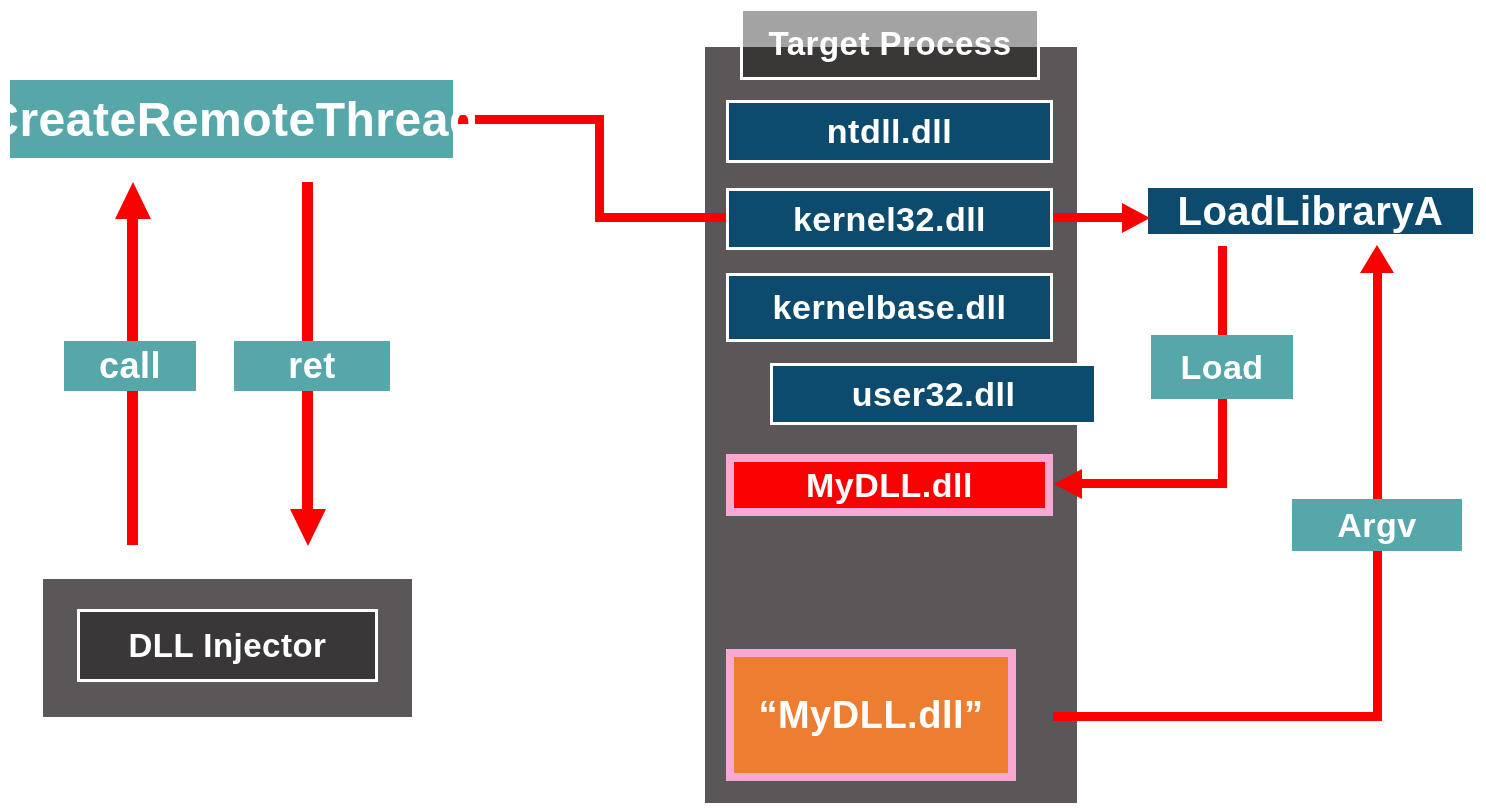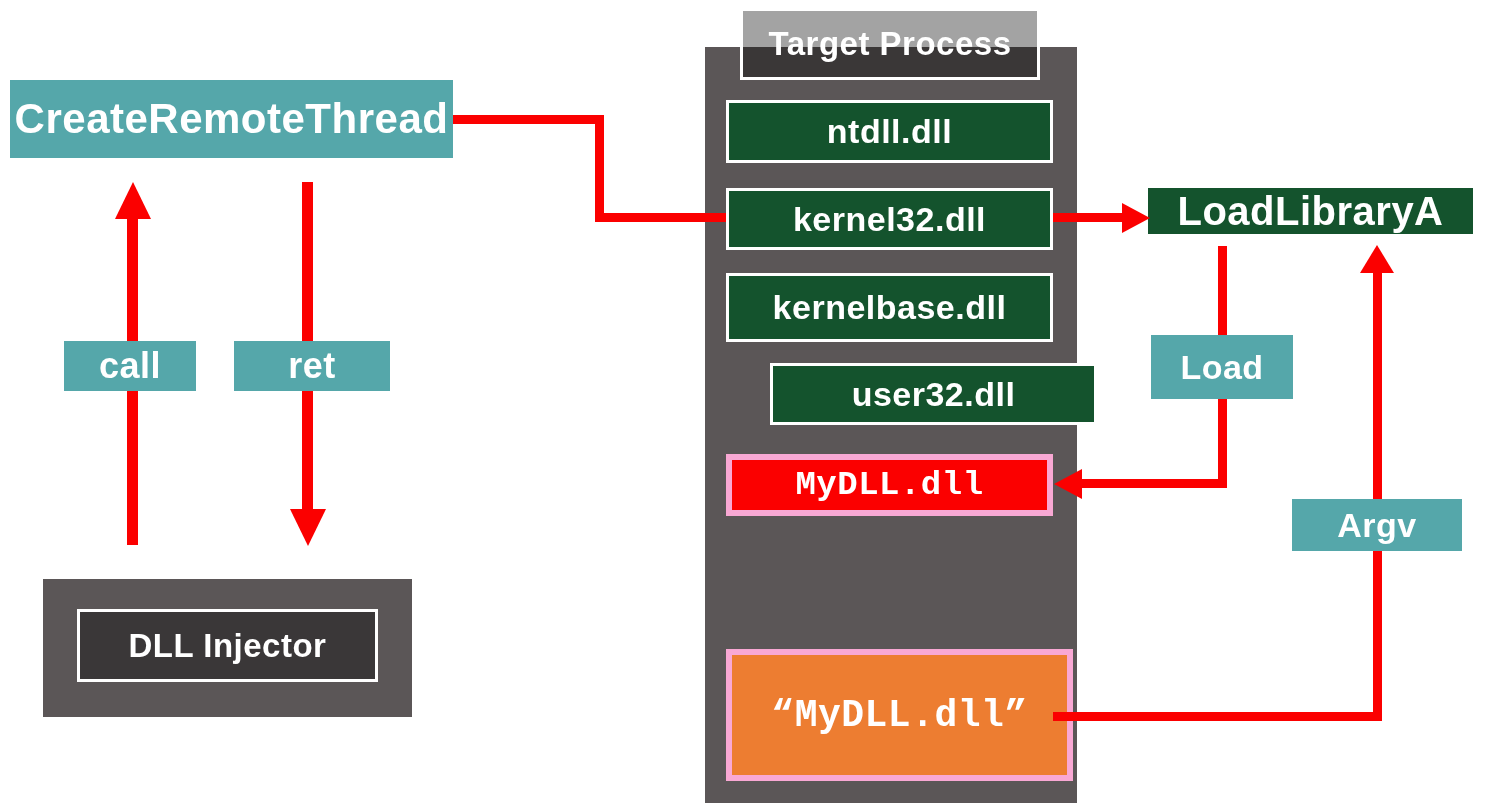--- a/index.html
+++ b/index.html
@@ -5,52 +5,52 @@
   html,body{margin:0;padding:0;background:#fff;}
   #stage{
     position:relative;width:1486px;height:808px;background:#ffffff;overflow:hidden;
     font-family:"Liberation Sans","DejaVu Sans",sans-serif;font-weight:bold;color:#ffffff;
   }
   .box{
     position:absolute;display:flex;align-items:center;justify-content:center;
     box-sizing:border-box;text-align:center;letter-spacing:0.5px;
   }
   .teal{background:#55A7AA;}
-  .blue{background:#14532d;}
+  .blue{background:#0c4a6e;}
   .redbg{background:#FB0000;}
   .orangebg{background:#ED7D31;}
   .graybg{background:#5B5657;}
   .bordered{border:3px solid #ffffff;}
-  .bordered4{border:6px solid #f9a8d4;font-family:Liberation Mono, monospace;}
+  .bordered4{border:8px solid #f9a8d4;}
   .line{position:absolute;background:#FB0000;z-index:40;}
   .tri{position:absolute;width:0;height:0;z-index:40;}
   .tri-up{border-left:18px solid transparent;border-right:18px solid transparent;border-bottom:37px solid #FB0000;}
   .tri-down{border-left:18px solid transparent;border-right:18px solid transparent;border-top:37px solid #FB0000;}
   .tri-right{border-top:15px solid transparent;border-bottom:15px solid transparent;border-left:28px solid #FB0000;}
   .tri-left{border-top:15px solid transparent;border-bottom:15px solid transparent;border-right:28px solid #FB0000;}
   .tri-up-sm{border-left:17px solid transparent;border-right:17px solid transparent;border-bottom:28px solid #FB0000;}
   .z10{z-index:10;} .z20{z-index:20;} .z30{z-index:30;} .z50{z-index:50;}
 
   
-  #crt-box{left:10px;top:80px;width:443px;height:78px;font-size:42px;}
+  #crt-box{left:10px;top:80px;width:443px;height:78px;font-size:48px;}
   #call-box{left:64px;top:341px;width:132px;height:50px;font-size:36px;}
   #ret-box{left:234px;top:341px;width:156px;height:50px;font-size:36px;}
   #injector-outer{left:43px;top:579px;width:369px;height:138px;}
   #injector-inner{left:77px;top:609px;width:301px;height:73px;background:#3A3738;font-size:33px;}
 
   
   #process-column{left:705px;top:47px;width:372px;height:756px;}
   #target-label{left:740px;top:8px;width:300px;height:72px;background:rgba(0,0,0,0.36);font-size:33px;}
   .module{left:726px;width:327px;height:63px;font-size:34px;}
   #mod-ntdll{top:100px;}
   #mod-kernel32{top:188px;height:62px;}
   #mod-kernelbase{top:273px;height:69px;text-align:right;}
   #mod-user32{top:363px;height:62px;margin-left:44px;}
   #mod-mydll{top:454px;height:62px;}
-  #arg-box{left:726px;top:649px;width:347px;height:132px;font-size:38px;}
+  #arg-box{left:726px;top:649px;width:290px;height:132px;font-size:38px;}
 
   
   #loadlibrary-box{left:1148px;top:188px;width:325px;height:46px;font-size:40px;}
   #load-box{left:1151px;top:335px;width:142px;height:64px;font-size:34px;}
   #argv-box{left:1292px;top:499px;width:170px;height:52px;font-size:34px;}
 </style>
 </head>
 <body>
 
 <div id="stage">

